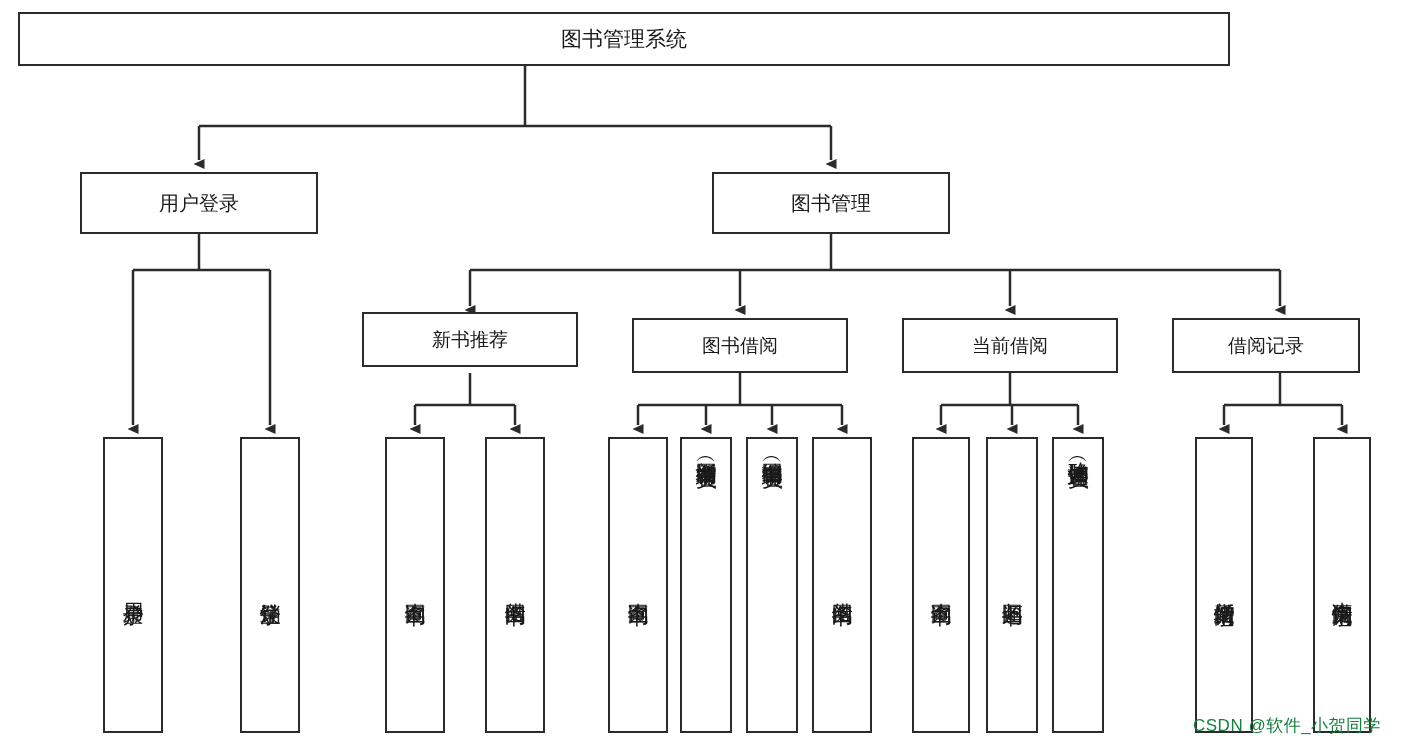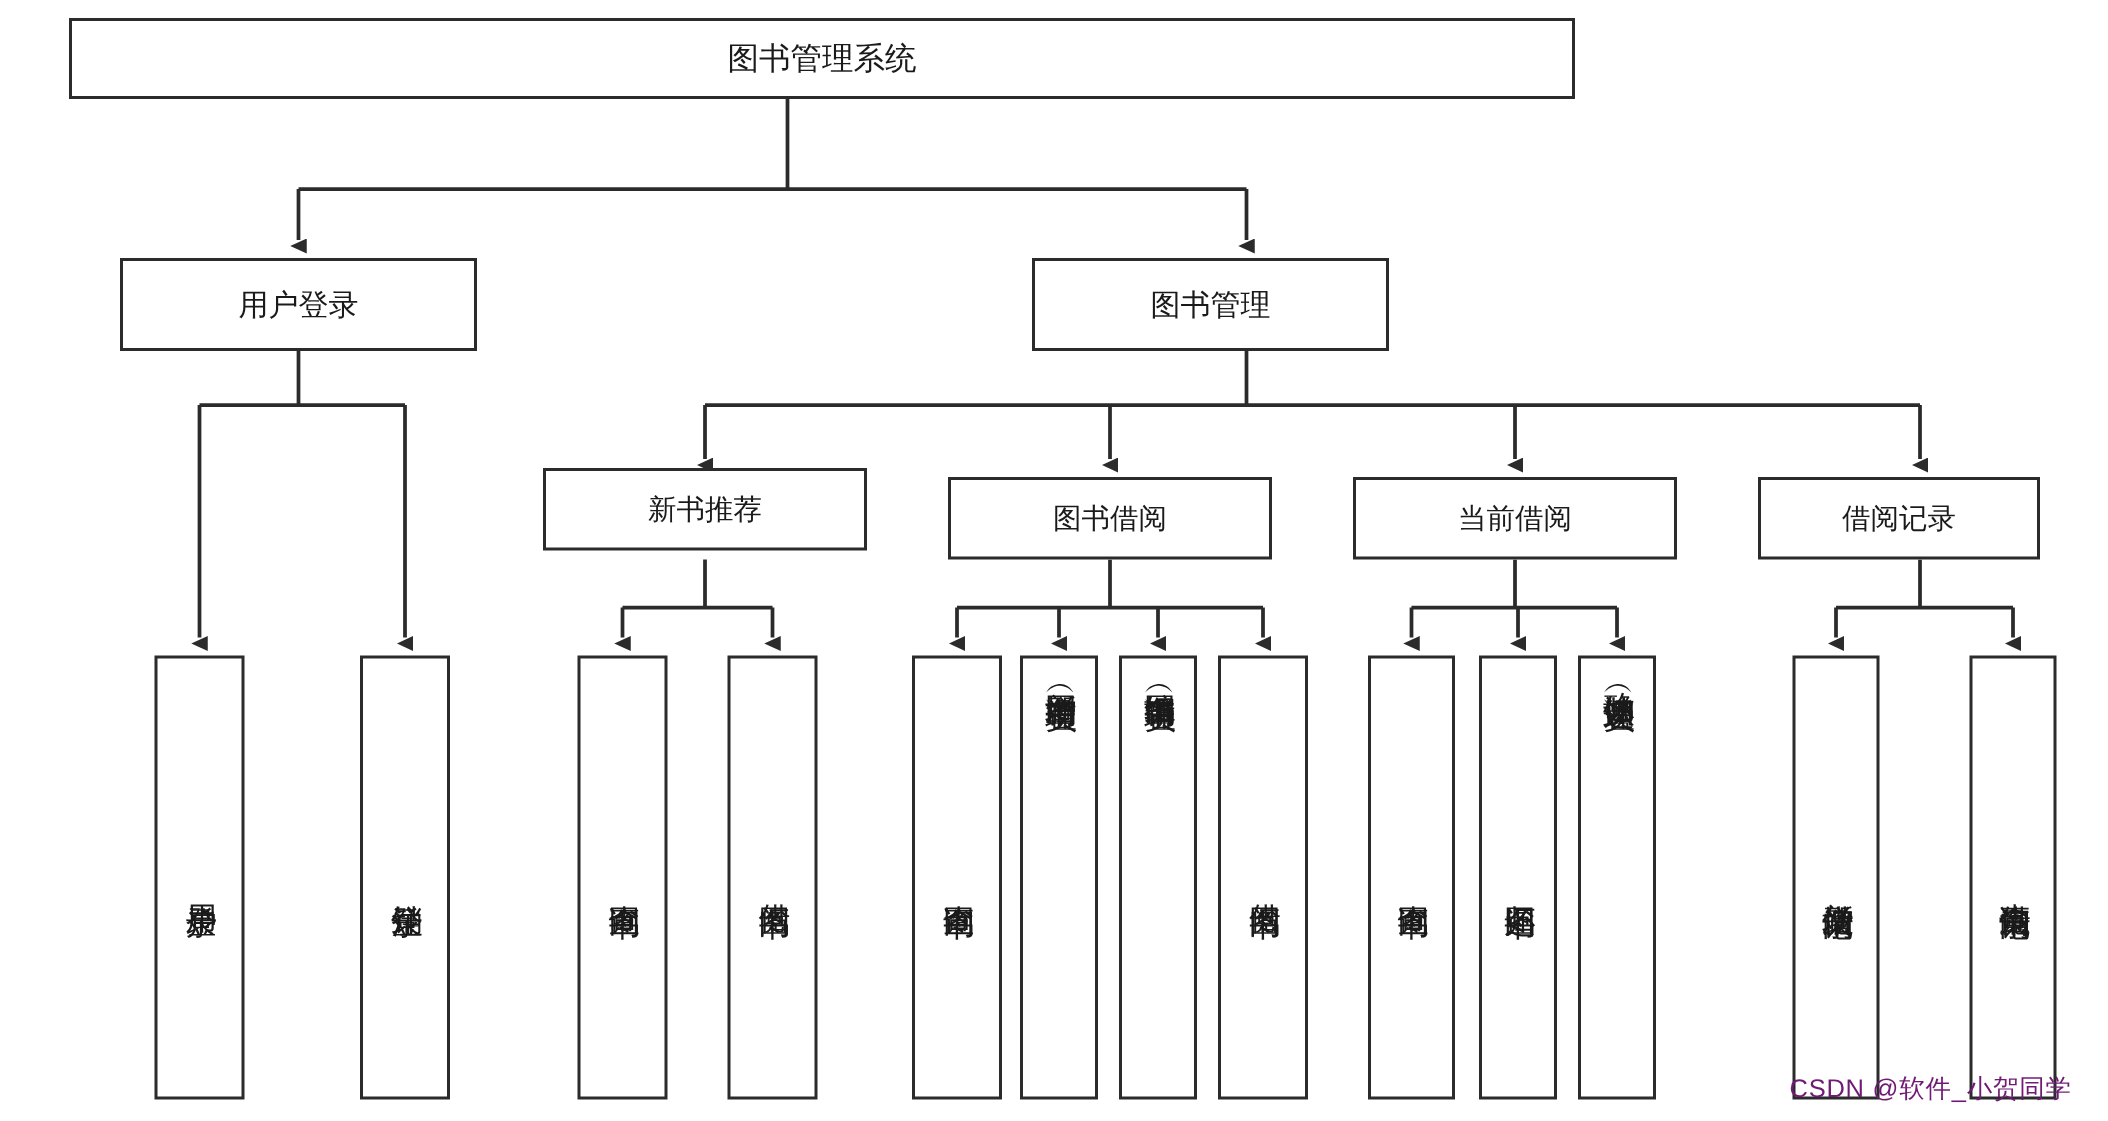--- a/index.html
+++ b/index.html
@@ -64,21 +64,21 @@
     display: flex;
     align-items: center;
     justify-content: center;
   }
   .leaf-inner.top {
     align-items: flex-start;
   }
   .watermark {
     position: absolute;
     font-size: 17px;
-    color: #701a75;
+    color: #15803d;
     white-space: nowrap;
     letter-spacing: 0.5px;
     text-align: center;
   }
 </style>
 </head>
 <body>
 
 <div id="canvas">
 
@@ -125,28 +125,28 @@
       <path d="M1012,405 L1012,425" marker-end="url(#arrow)"></path>
       <path d="M1078,405 L1078,425" marker-end="url(#arrow)"></path>
 
       <path d="M1280,373 L1280,405"></path>
       <path d="M1224,405 L1342,405"></path>
       <path d="M1224,405 L1224,425" marker-end="url(#arrow)"></path>
       <path d="M1342,405 L1342,425" marker-end="url(#arrow)"></path>
     </g>
   </svg>
 
-  <div class="node root" style="left:18px; top:12px; width:1004px; height:54px;margin-left:28px;">
+  <div class="node root" style="left:18px; top:12px; width:1212px; height:54px;">
     <span>图书管理系统</span>
   </div>
 
   <div class="node l1" style="left:80px; top:172px; width:238px; height:62px;">
     <span>用户登录</span>
   </div>
-  <div class="node l1" style="left:688px; top:172px; width:238px; height:62px;">
+  <div class="node l1" style="left:712px; top:172px; width:238px; height:62px;">
     <span>图书管理</span>
   </div>
 
   <div class="node l2" style="left:362px; top:312px; width:216px; height:55px;">
     <span>新书推荐</span>
   </div>
   <div class="node l2" style="left:632px; top:318px; width:216px; height:55px;align-items:center;">
     <span>图书借阅</span>
   </div>
   <div class="node l2" style="left:902px; top:318px; width:216px; height:55px;">

